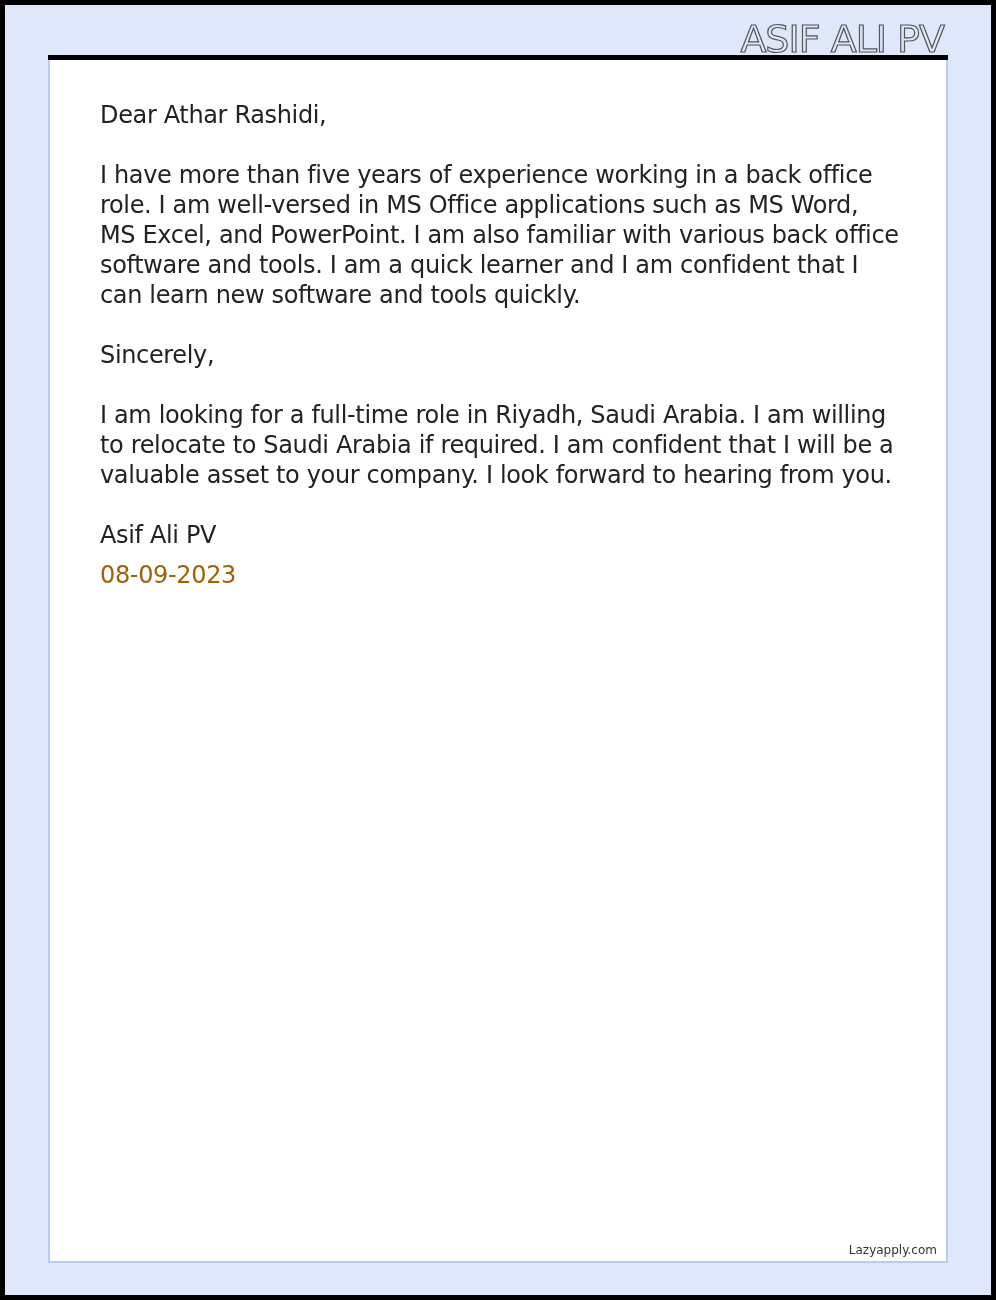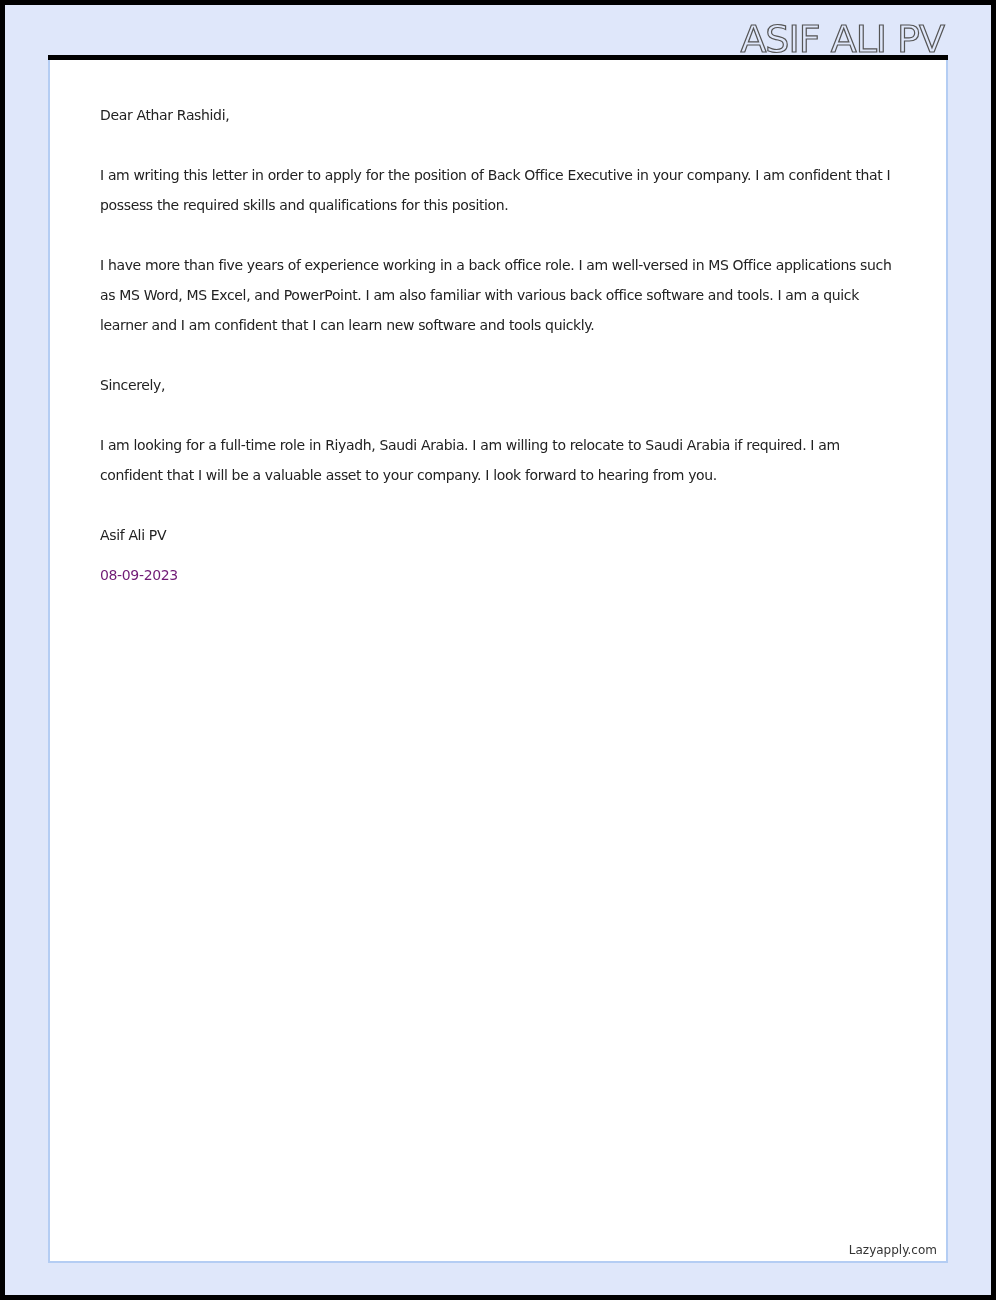--- a/index.html
+++ b/index.html
@@ -21,44 +21,43 @@
     position: absolute; left: 43px; top: 50px; width: 900px; height: 5px;
     background: #000;
   }
   .card {
     position: absolute; left: 43px; top: 55px; width: 896px; height: 1201px;
     background: #fff;
     border-left: 2px solid #b4cdf3; border-right: 2px solid #b4cdf3; border-bottom: 2px solid #b4cdf3;
   }
   .letter {
     position: absolute; left: 50px; top: 40px; width: 800px;
-    font-size: 14px; line-height: 30px; color: #222;
+    font-size: 24px; line-height: 30px; color: #222;
     font-family: "DejaVu Sans", sans-serif;
     letter-spacing: -0.35px;
   }
   .letter p { margin: 0 0 30px 0; }
   .letter p.tight { margin-bottom: 10px; }
-  .date { color: #701a75; }
+  .date { color: #a16207; }
   .footer {
     position: absolute; right: 9px; bottom: 4px;
     font-size: 12px; color: #333;
     font-family: "DejaVu Sans", sans-serif;
     padding-left: 48px;
   }
 </style>
 </head>
 <body>
 
 <div class="header-name">ASIF ALI PV</div>
 <div class="topbar"></div>
 
 <div class="card">
   <div class="letter">
     <p>Dear Athar Rashidi,</p>
-    <p>I am writing this letter in order to apply for the position of Back Office Executive in your company. I am confident that I possess the required skills and qualifications for this position.</p>
     <p>I have more than five years of experience working in a back office role. I am well-versed in MS Office applications such as MS Word, MS Excel, and PowerPoint. I am also familiar with various back office software and tools. I am a quick learner and I am confident that I can learn new software and tools quickly.</p>
     <p>Sincerely,</p>
     <p>I am looking for a full-time role in Riyadh, Saudi Arabia. I am willing to relocate to Saudi Arabia if required. I am confident that I will be a valuable asset to your company. I look forward to hearing from you.</p>
     <p class="tight">Asif Ali PV</p>
     <p class="date">08-09-2023</p>
   </div>
   <div class="footer">Lazyapply.com</div>
 </div>
 
 </body></html>

